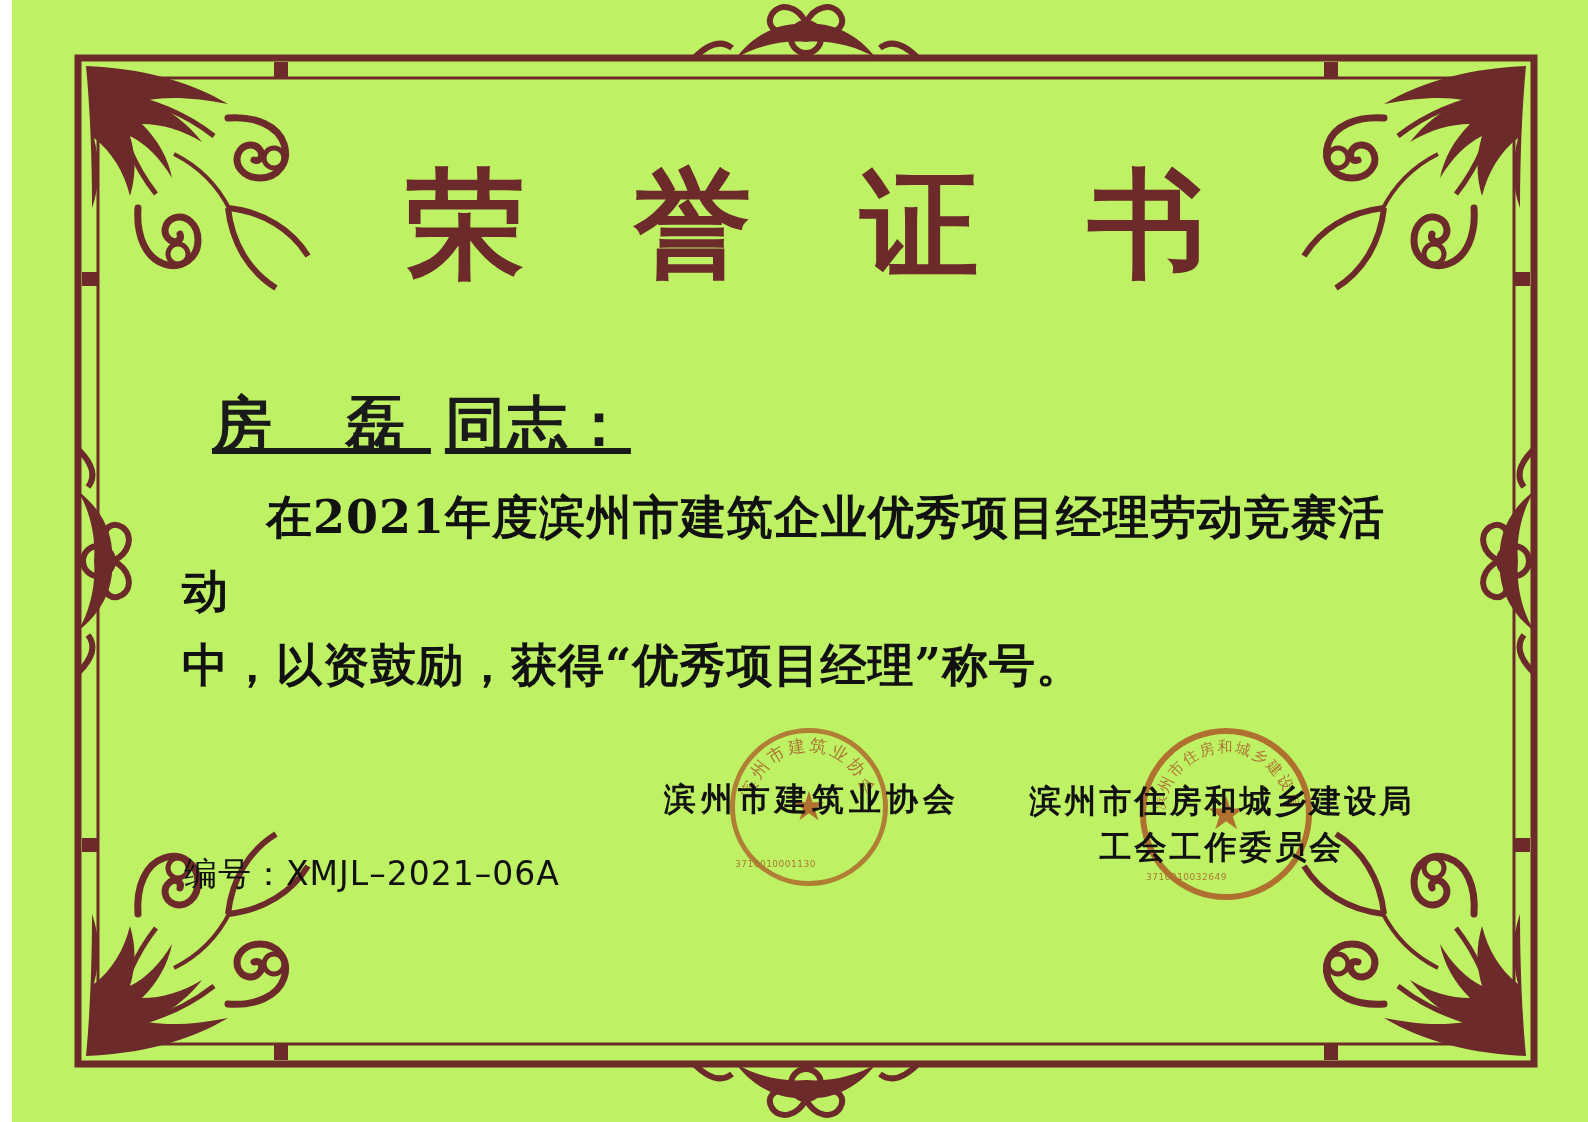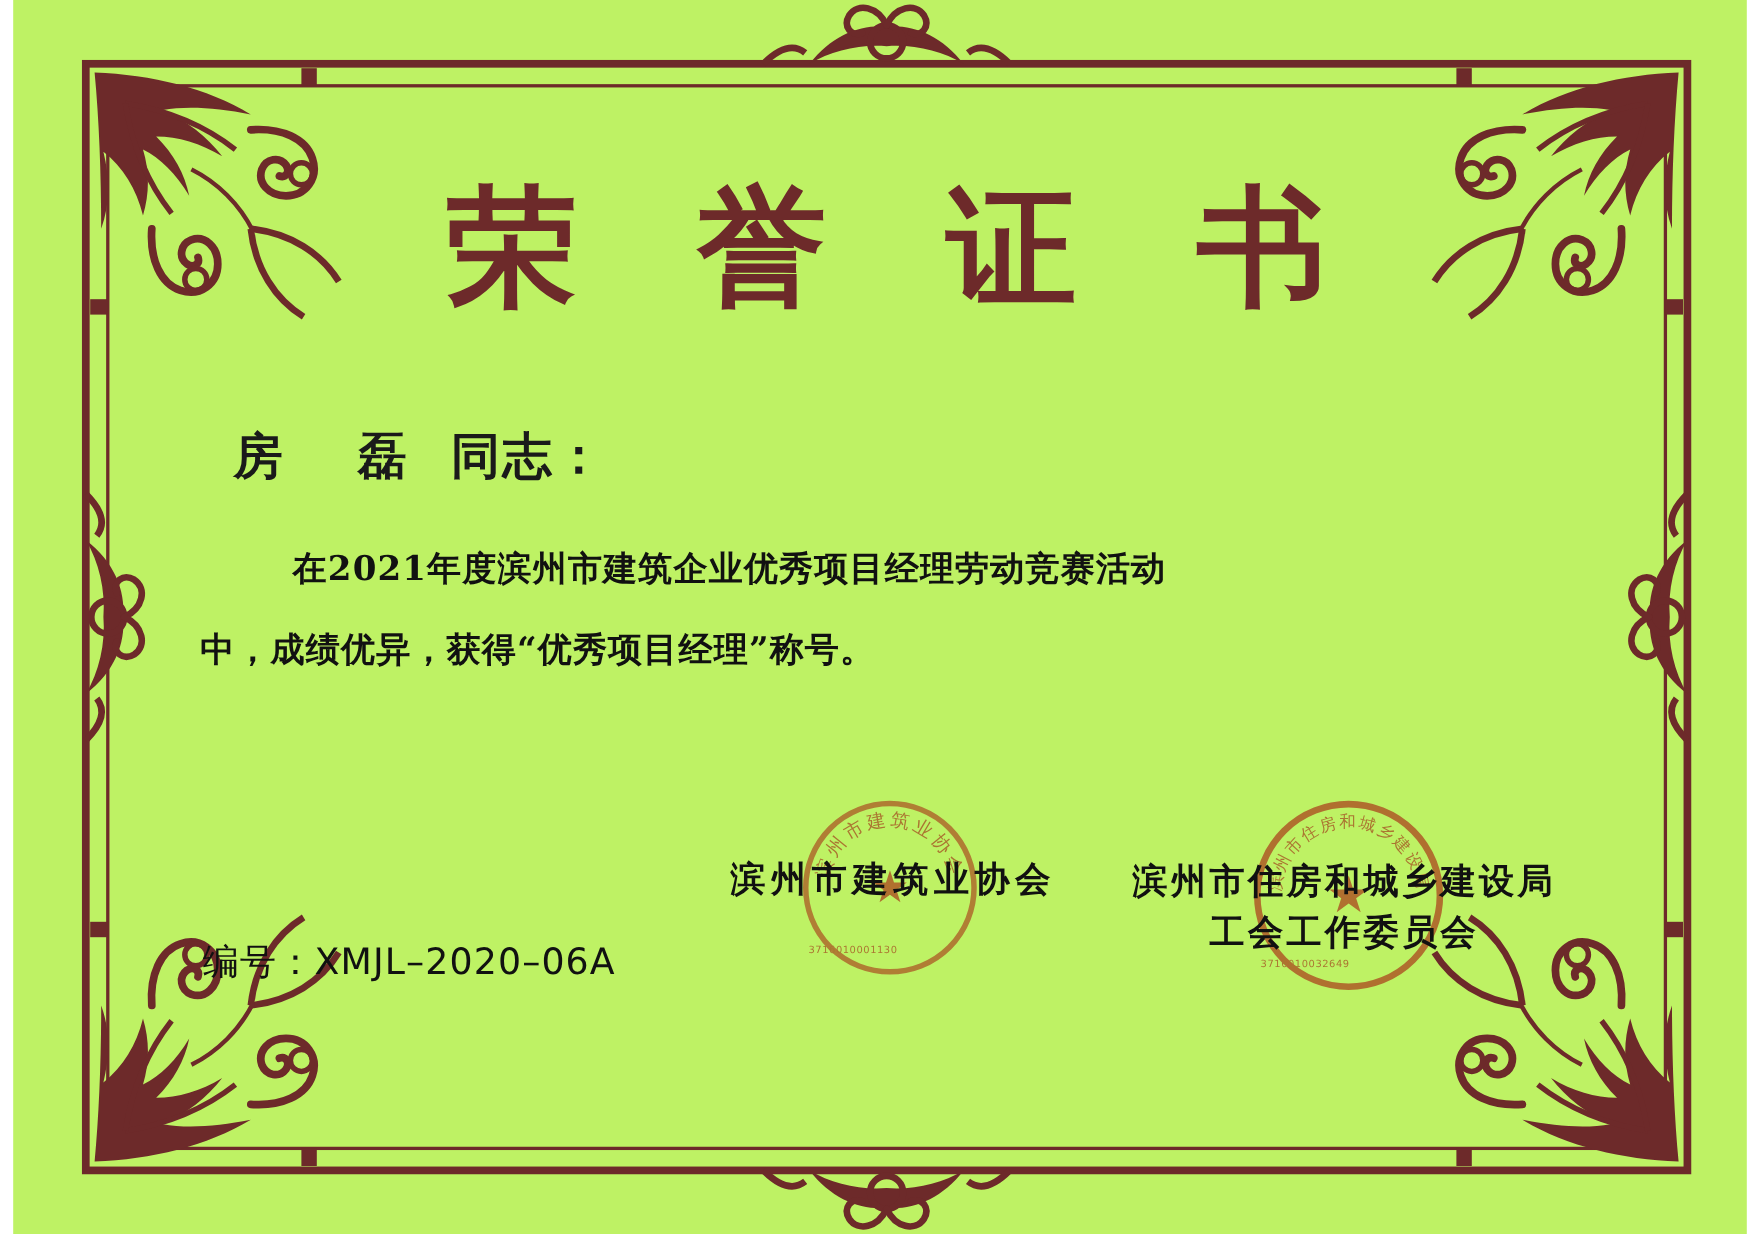--- a/index.html
+++ b/index.html
@@ -49,40 +49,41 @@
     white-space: nowrap;
   }
 
   
   .recipient-line {
     position: absolute;
     top: 385px;
     left: 200px;
     color: #1a1a1a;
     font-family: "DejaVu Serif", serif;
-    font-size: 45px;
-    font-weight: 700;
-    white-space: nowrap;
+    font-size: 60px;
+    font-weight: 700;
+    white-space: nowrap;
+    text-decoration: underline;
   }
   .recipient-name {
     letter-spacing: 26px;
     margin-right: 14px;
   }
   .recipient-suffix {
     letter-spacing: 2px;
   }
 
   .body-text {
     position: absolute;
     top: 480px;
     left: 170px;
     width: 1240px;
     color: #111;
     font-family: "DejaVu Serif", serif;
-    font-size: 31px;
+    font-size: 46px;
     font-weight: 700;
     line-height: 74px;
     letter-spacing: 1px;
   }
   .body-text p {
     margin: 0;
   }
   .indent2 { text-indent: 84px; }
 
   
@@ -264,21 +265,21 @@
   </svg>
 
   <div class="title">荣 誉 证 书</div>
 
   <div class="recipient-line">
     <span class="recipient-name">房  磊</span><span class="recipient-suffix">同志：</span>
   </div>
 
   <div class="body-text">
     <p class="indent2">在2021年度滨州市建筑企业优秀项目经理劳动竞赛活动</p>
-    <p>中，成绩优异，获得“优秀项目经理”称号。</p>
+    <p>中，以资鼓励，获得“优秀项目经理”称号。</p>
   </div>
 
   <div class="stamp stamp-1">
     <svg class="stamp-arc" viewBox="0 0 148 148" xmlns="http://www.w3.org/2000/svg">
       <defs>
         <path id="arc1" d="M 18,74 A 56,56 0 0 1 130,74"></path>
       </defs>
       <text font-family="DejaVu Sans, sans-serif" font-size="17" fill="#d52b2b" letter-spacing="3">
         <textPath href="#arc1" startOffset="50%" text-anchor="middle">滨州市建筑业协会</textPath>
       </text>
@@ -300,17 +301,17 @@
     <span class="stamp-bottom-text">3716010032649</span>
   </div>
 
   <div class="sig-left">滨州市建筑业协会</div>
   <div class="sig-right">
     <div>滨州市住房和城乡建设局</div>
     <div>工会工作委员会</div>
   </div>
 
   <div class="cert-number">
-    <span>编号：</span><span>XMJL–2020–06A</span>
+    <span>编号：</span><span>XMJL–2021–06A</span>
   </div>
 
 
 </div>
 
 </body></html>

